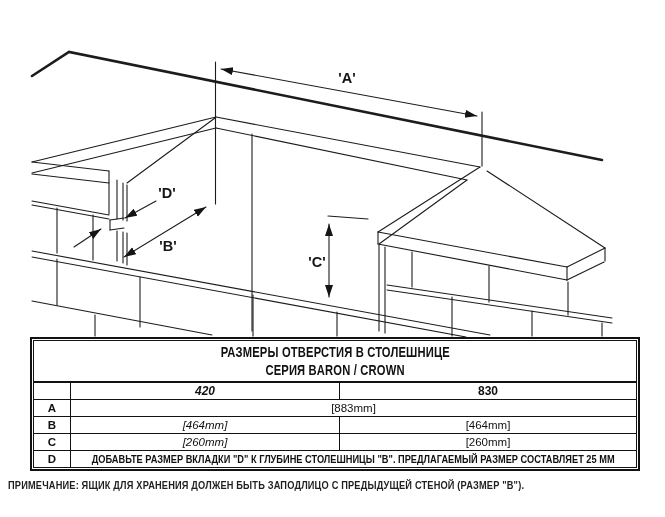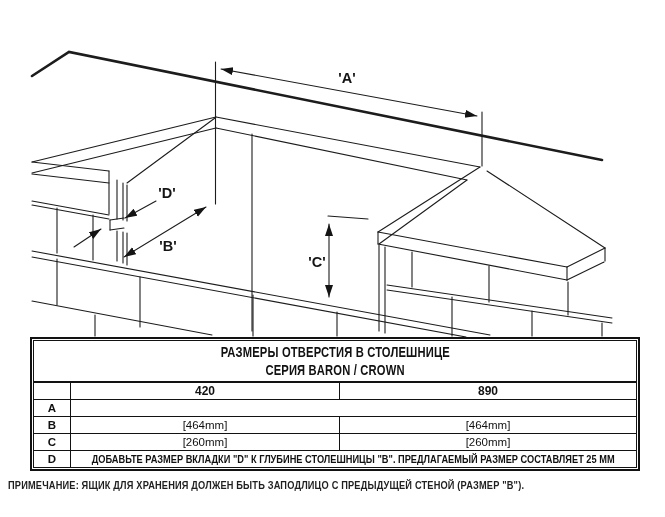--- a/index.html
+++ b/index.html
@@ -22,21 +22,21 @@
     display:flex;flex-direction:column;align-items:center;justify-content:center;
   }
   .t-title .line{
     font-size:14px;font-weight:bold;line-height:1.3;white-space:nowrap;
     transform:scaleX(0.8);transform-origin:50% 50%;letter-spacing:0.2px;
   }
   .t-row{flex:1 1 0;display:flex;border-bottom:1px solid #121212;min-height:0;}
   .t-row.last{border-bottom:none;}
   .cell{display:flex;align-items:center;justify-content:center;min-width:0;}
   .c-label{flex:0 0 36px;border-right:1px solid #121212;font-weight:bold;font-size:11.5px;}
-  .c-a{flex:0 0 268px;border-right:1px solid #121212;font-size:11.5px;}
+  .c-a{flex:0 0 268px;border-right:1px solid #121212;font-size:11.5px;font-style:italic;}
   .c-b{flex:1 1 0;font-size:11.5px;}
   .c-head{font-weight:bold;font-size:12px;}
   .c-merged{flex:1 1 0;font-weight:bold;font-size:11px;}
   .cond{transform:scaleX(0.84);transform-origin:50% 50%;white-space:nowrap;}
 
   .footnote{
     position:absolute;left:8px;top:479px;font-size:11px;font-weight:bold;color:#1f1f1f;
     white-space:nowrap;transform:scaleX(0.84);transform-origin:0 50%;letter-spacing:0.2px;
   }
 </style>
@@ -163,25 +163,26 @@
     <div class="dim-table-inner">
 
       <div class="t-title">
         <div class="line">РАЗМЕРЫ ОТВЕРСТИЯ В СТОЛЕШНИЦЕ</div>
         <div class="line">СЕРИЯ BARON / CROWN</div>
       </div>
 
       <div class="t-row">
         <div class="cell c-label"></div>
         <div class="cell c-a c-head">420</div>
-        <div class="cell c-b c-head">890</div>
+        <div class="cell c-b c-head">830</div>
       </div>
 
       <div class="t-row">
         <div class="cell c-label">A</div>
+        <div class="cell c-b">[883mm]</div>
       </div>
 
       <div class="t-row">
         <div class="cell c-label">B</div>
         <div class="cell c-a">[464mm]</div>
         <div class="cell c-b">[464mm]</div>
       </div>
 
       <div class="t-row">
         <div class="cell c-label">C</div>

